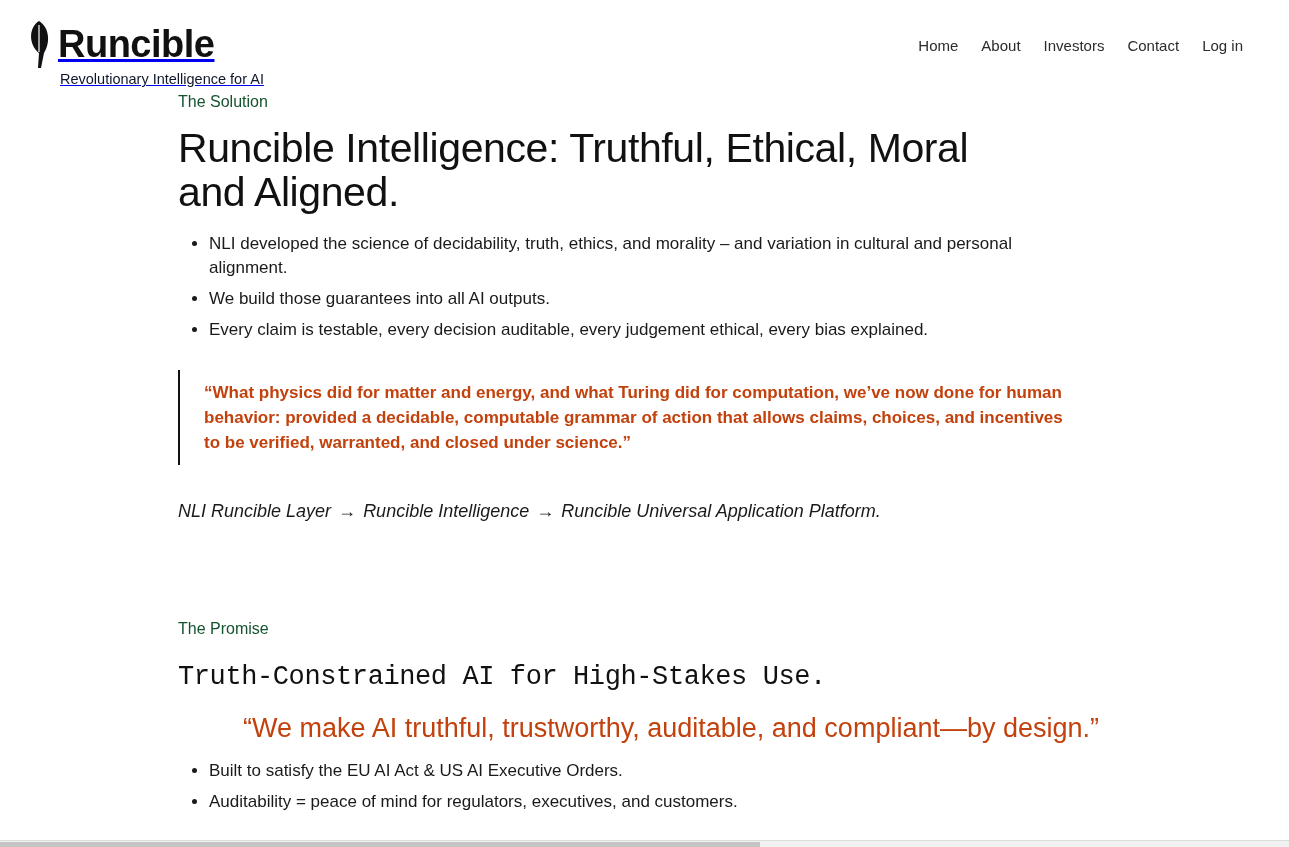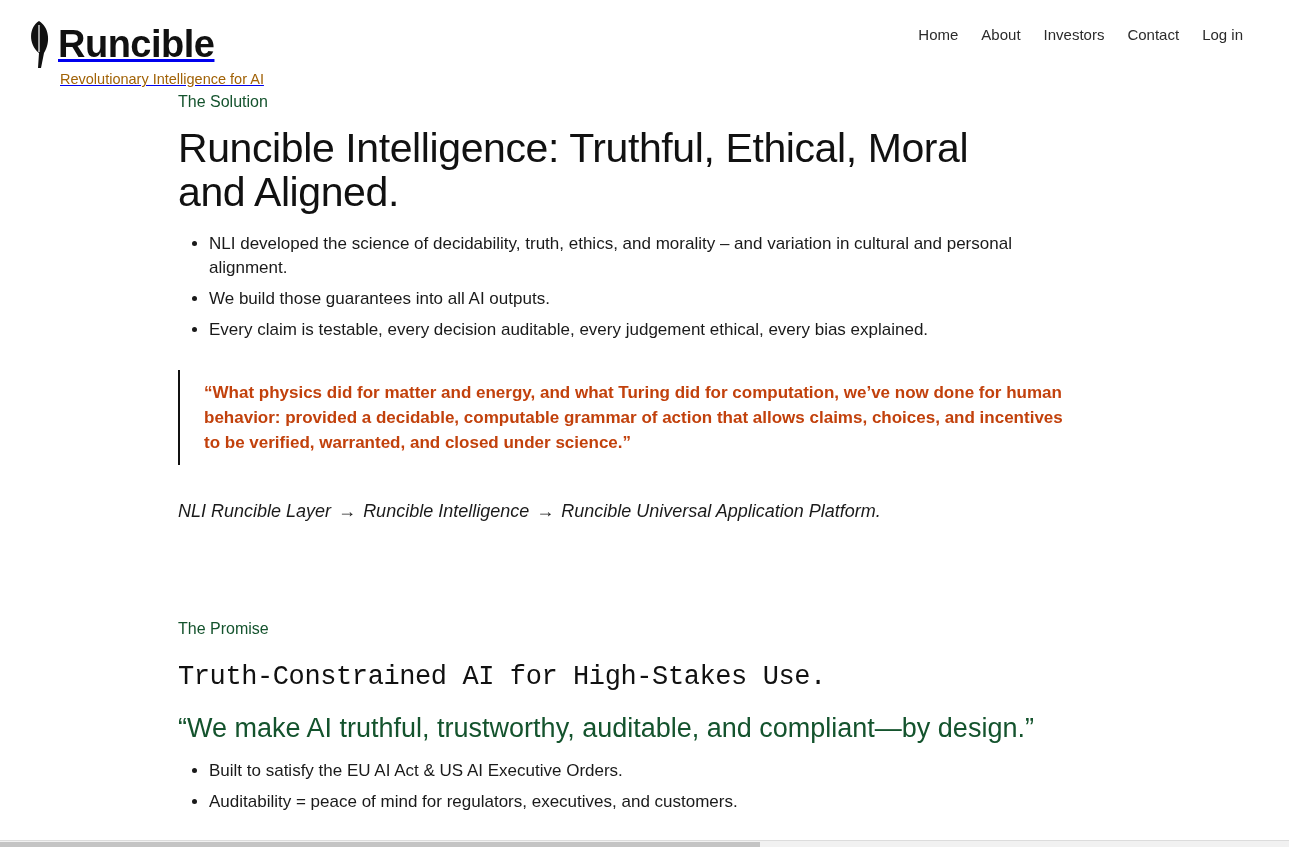--- a/index.html
+++ b/index.html
@@ -44,29 +44,29 @@
     font-size: 38px;
     font-weight: 700;
     line-height: 48px;
     letter-spacing: -0.5px;
     color: #111111;
     display: block;
   }
   .brand-tagline {
     font-size: 14.5px;
     line-height: 18px;
-    color: #a16207;
+    color: #0f172a;
     display: block;
     margin-top: 2px;
     margin-left: 2px;
   }
   .main-nav {
     position: absolute;
     right: 46px;
-    top: 25px;
+    top: 36px;
     display: flex;
     align-items: center;
     gap: 23px;
   }
   .nav-link {
     font-size: 15px;
     line-height: 19px;
     color: #2b2b2b;
     text-decoration: none;
     white-space: nowrap;
@@ -151,22 +151,23 @@
     font-weight: 400;
     color: #111111;
     letter-spacing: -0.4px;
     margin: 0 0 10px 0;
     font-family: Liberation Mono, monospace;
   }
   .promise-sub {
     font-size: 27px;
     line-height: 34px;
     font-weight: 400;
-    color: #14532d;
+    color: #c2410c;
     margin: 0 0 14px 0;
+    text-align: right;
   }
 
   
   .scroll-strip {
     position: absolute;
     left: 0;
     right: 0;
     bottom: 0;
     height: 7px;
     background: #f1f1f1;

